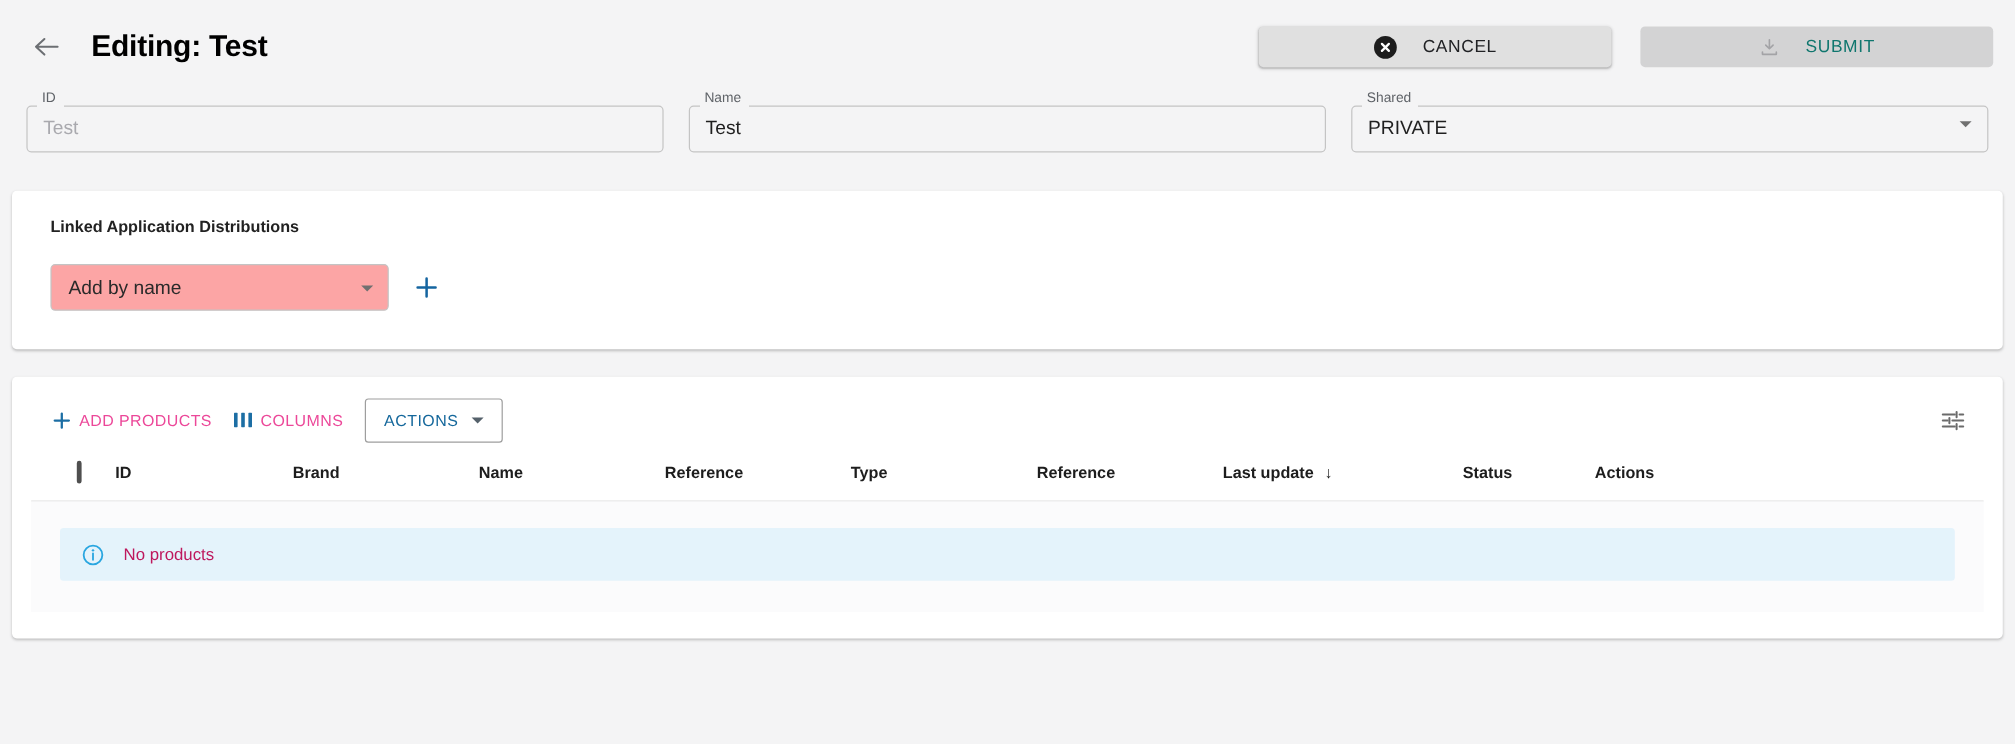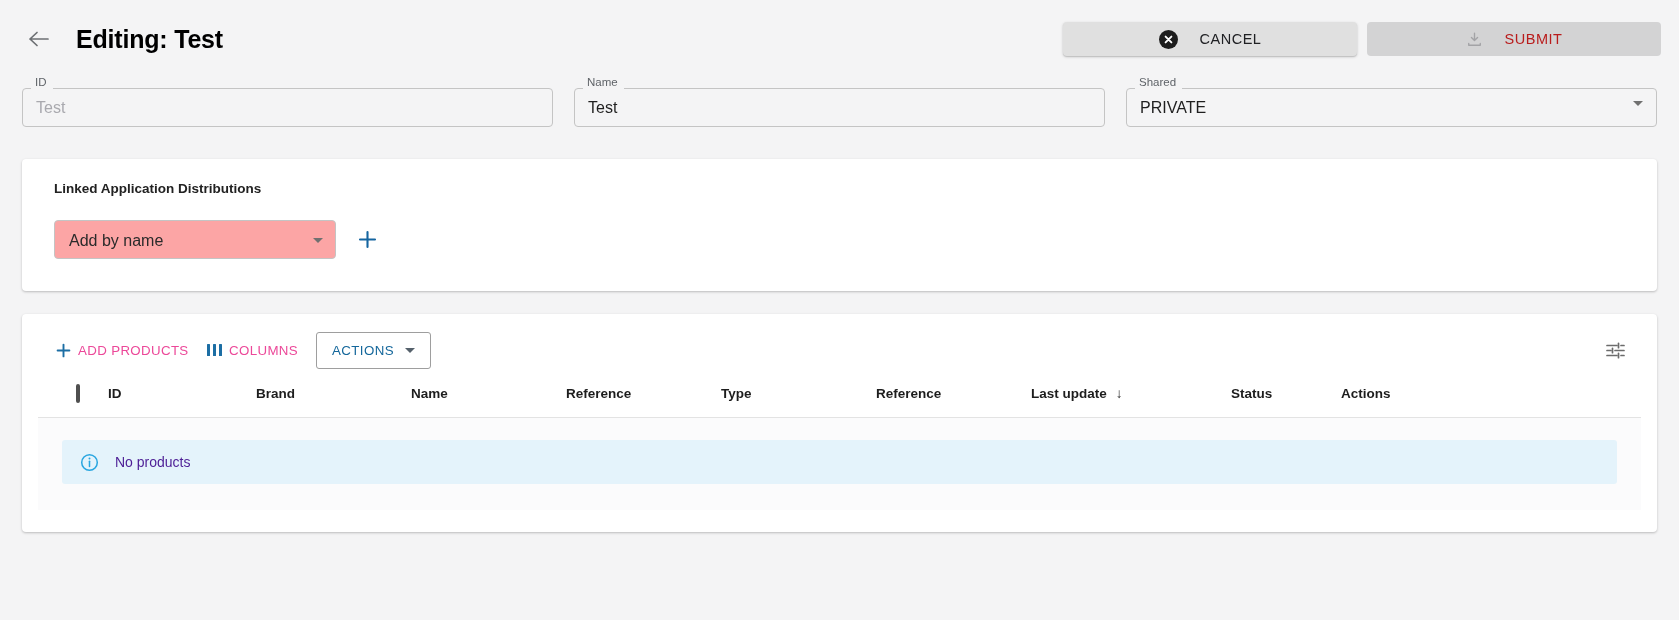--- a/index.html
+++ b/index.html
@@ -52,23 +52,23 @@
     cursor: pointer;
     padding: 0 16px;
   }
   .hbtn-cancel {
     background: #e0e0e0;
     color: #202124;
     box-shadow: 0 1px 3px rgba(0,0,0,0.18), 0 1px 1px rgba(0,0,0,0.10);
   }
   .hbtn-submit {
     background: #d3d3d4;
-    color: #b91c1c;
+    color: #0f766e;
     cursor: default;
-    margin-left: 10px;
+    margin-left: 24px;
     text-align: center;
   }
   .icon-x-circle {
     width: 19px; height: 19px; border-radius: 50%;
     background: #1d1d1d;
     display: inline-flex; align-items: center; justify-content: center;
     flex: 0 0 auto;
   }
   .icon-x-circle svg { display:block; }
 
@@ -138,21 +138,21 @@
     border-left: 5px solid transparent;
     border-right: 5px solid transparent;
     border-top: 5px solid #707070;
     z-index: 4;
     pointer-events: none;
   }
 
   
   .card {
     background: #ffffff;
-    margin: 0 22px;
+    margin: 0 10px;
     border-radius: 4px;
     box-shadow: 0 1px 3px rgba(0,0,0,0.14), 0 1px 2px rgba(0,0,0,0.10);
   }
   .card-linked {
     margin-top: 32px;
     padding: 22px 16px 24px 16px;
     height: 132px;
   }
   .section-heading {
     font-size: 13.5px;
@@ -283,21 +283,21 @@
   .alert-info {
     background: #e4f3fb;
     border-radius: 3px;
     height: 44px;
     display: flex;
     align-items: center;
     padding-left: 18px;
     gap: 16px;
   }
   .alert-icon { color: #29a6e0; display: flex; flex: 0 0 auto; }
-  .alert-text { font-size: 14px; color: #4c1d95; }
+  .alert-text { font-size: 14px; color: #be185d; }
 </style>
 </head>
 <body>
 
 <div class="page-header">
   <div class="back-arrow">
     <svg width="22" height="18" viewBox="0 0 22 18" fill="none" aria-hidden="true">
       <path d="M20 9H2M2 9L9 2.5M2 9L9 15.5" stroke="#6c6f73" stroke-width="1.7" stroke-linecap="round" stroke-linejoin="round"></path>
     </svg>
   </div>

